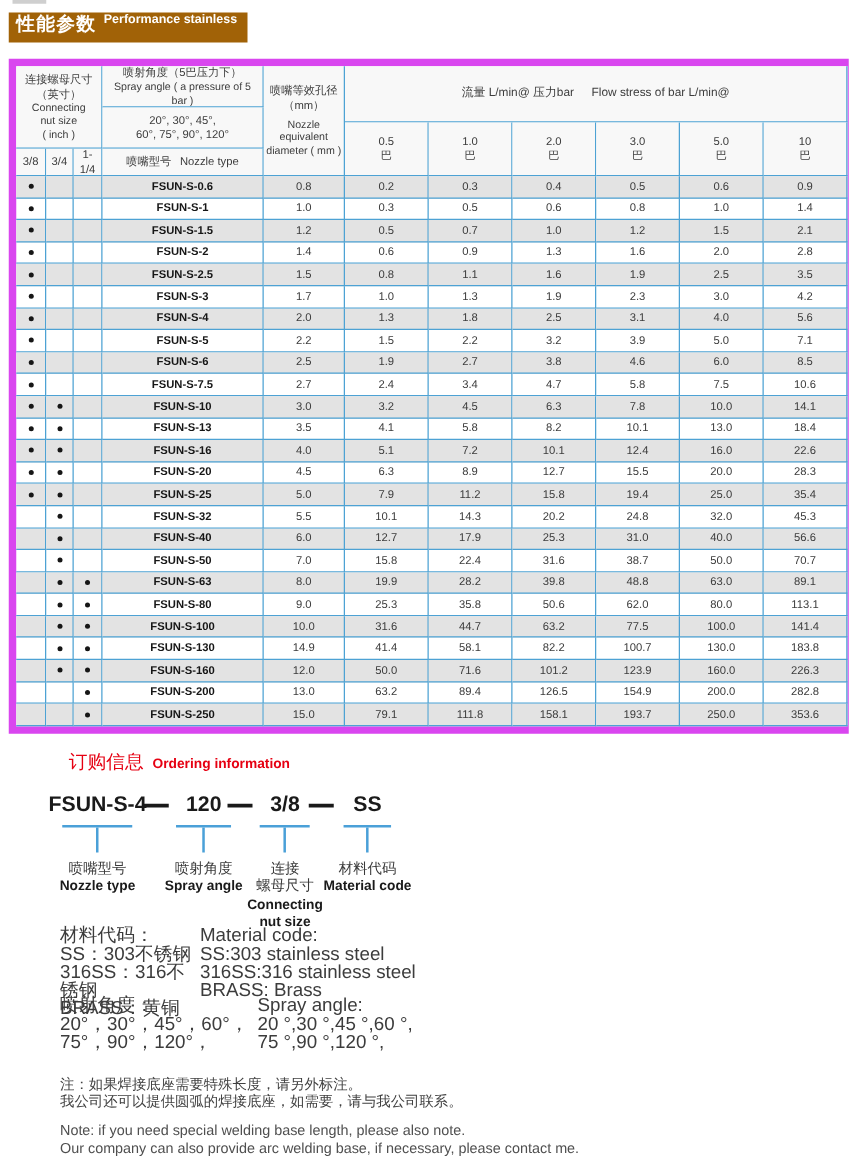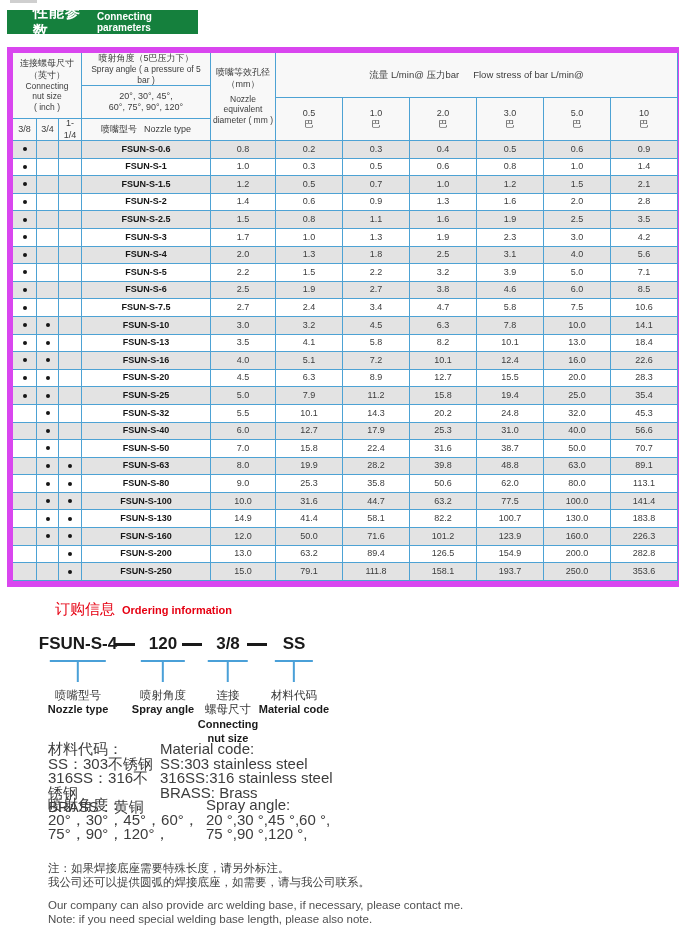--- a/index.html
+++ b/index.html
@@ -3,22 +3,22 @@
 <meta charset="utf-8">
 <style>
   html,body{margin:0;padding:0;}
   body{
     width:679px;height:931px;background:#ffffff;position:relative;
     font-family:"Liberation Sans",sans-serif;color:#333;overflow:hidden;
   }
   
   .fragment{position:absolute;left:10px;top:0;width:27px;height:3px;background:#cfcfcf;}
   
-  .titlebar{position:absolute;left:7px;top:10px;width:191px;height:24px;background:#15803d;
-    color:#fff;display:flex;align-items:center;padding-left:26px;box-sizing:border-box;gap:6px;}
+  .titlebar{position:absolute;left:7px;top:10px;width:191px;height:24px;background:#a16207;
+    color:#fff;display:flex;padding-left:6px;box-sizing:border-box;gap:6px;}
   .titlebar .cn{font-size:15px;font-weight:bold;letter-spacing:1px;}
   .titlebar .en{font-size:10px;font-weight:bold;}
 
   
   .ptable{
     position:absolute;left:7px;top:47px;
     display:grid;
     grid-template-columns:24px 22px 23px 129px 65px 67px 67px 67px 67px 67px 67px;
     grid-template-rows:33px 12px 21px 22px;
     grid-auto-rows:17.6px;
@@ -74,21 +74,21 @@
   .notes div{line-height:14px;}
   .notes .en-block{margin-top:9px;color:#4f4f4f;}
 </style>
 </head>
 <body>
 
 <div class="fragment"></div>
 
 <div class="titlebar">
   <span class="cn">性能参数</span>
-  <span class="en">Connecting parameters</span>
+  <span class="en">Performance stainless</span>
 </div>
 
 <div class="ptable">
   <div class="c hc h-nut">
     <div>连接螺母尺寸</div>
     <div>（英寸）</div>
     <div class="sm">Connecting</div>
     <div class="sm">nut size</div>
     <div class="sm">( inch )</div>
   </div>
@@ -559,16 +559,16 @@
     <div>75 °,90 °,120 °,</div>
   </div>
 </div>
 
 <div class="notes">
   <div class="cn-block">
     <div>注：如果焊接底座需要特殊长度，请另外标注。</div>
     <div>我公司还可以提供圆弧的焊接底座，如需要，请与我公司联系。</div>
   </div>
   <div class="en-block">
+    <div>Note: if you need special welding base length, please also note.</div>
     <div>Our company can also provide arc welding base, if necessary, please contact me.</div>
-    <div>Note: if you need special welding base length, please also note.</div>
   </div>
 </div>
 
 </body></html>

